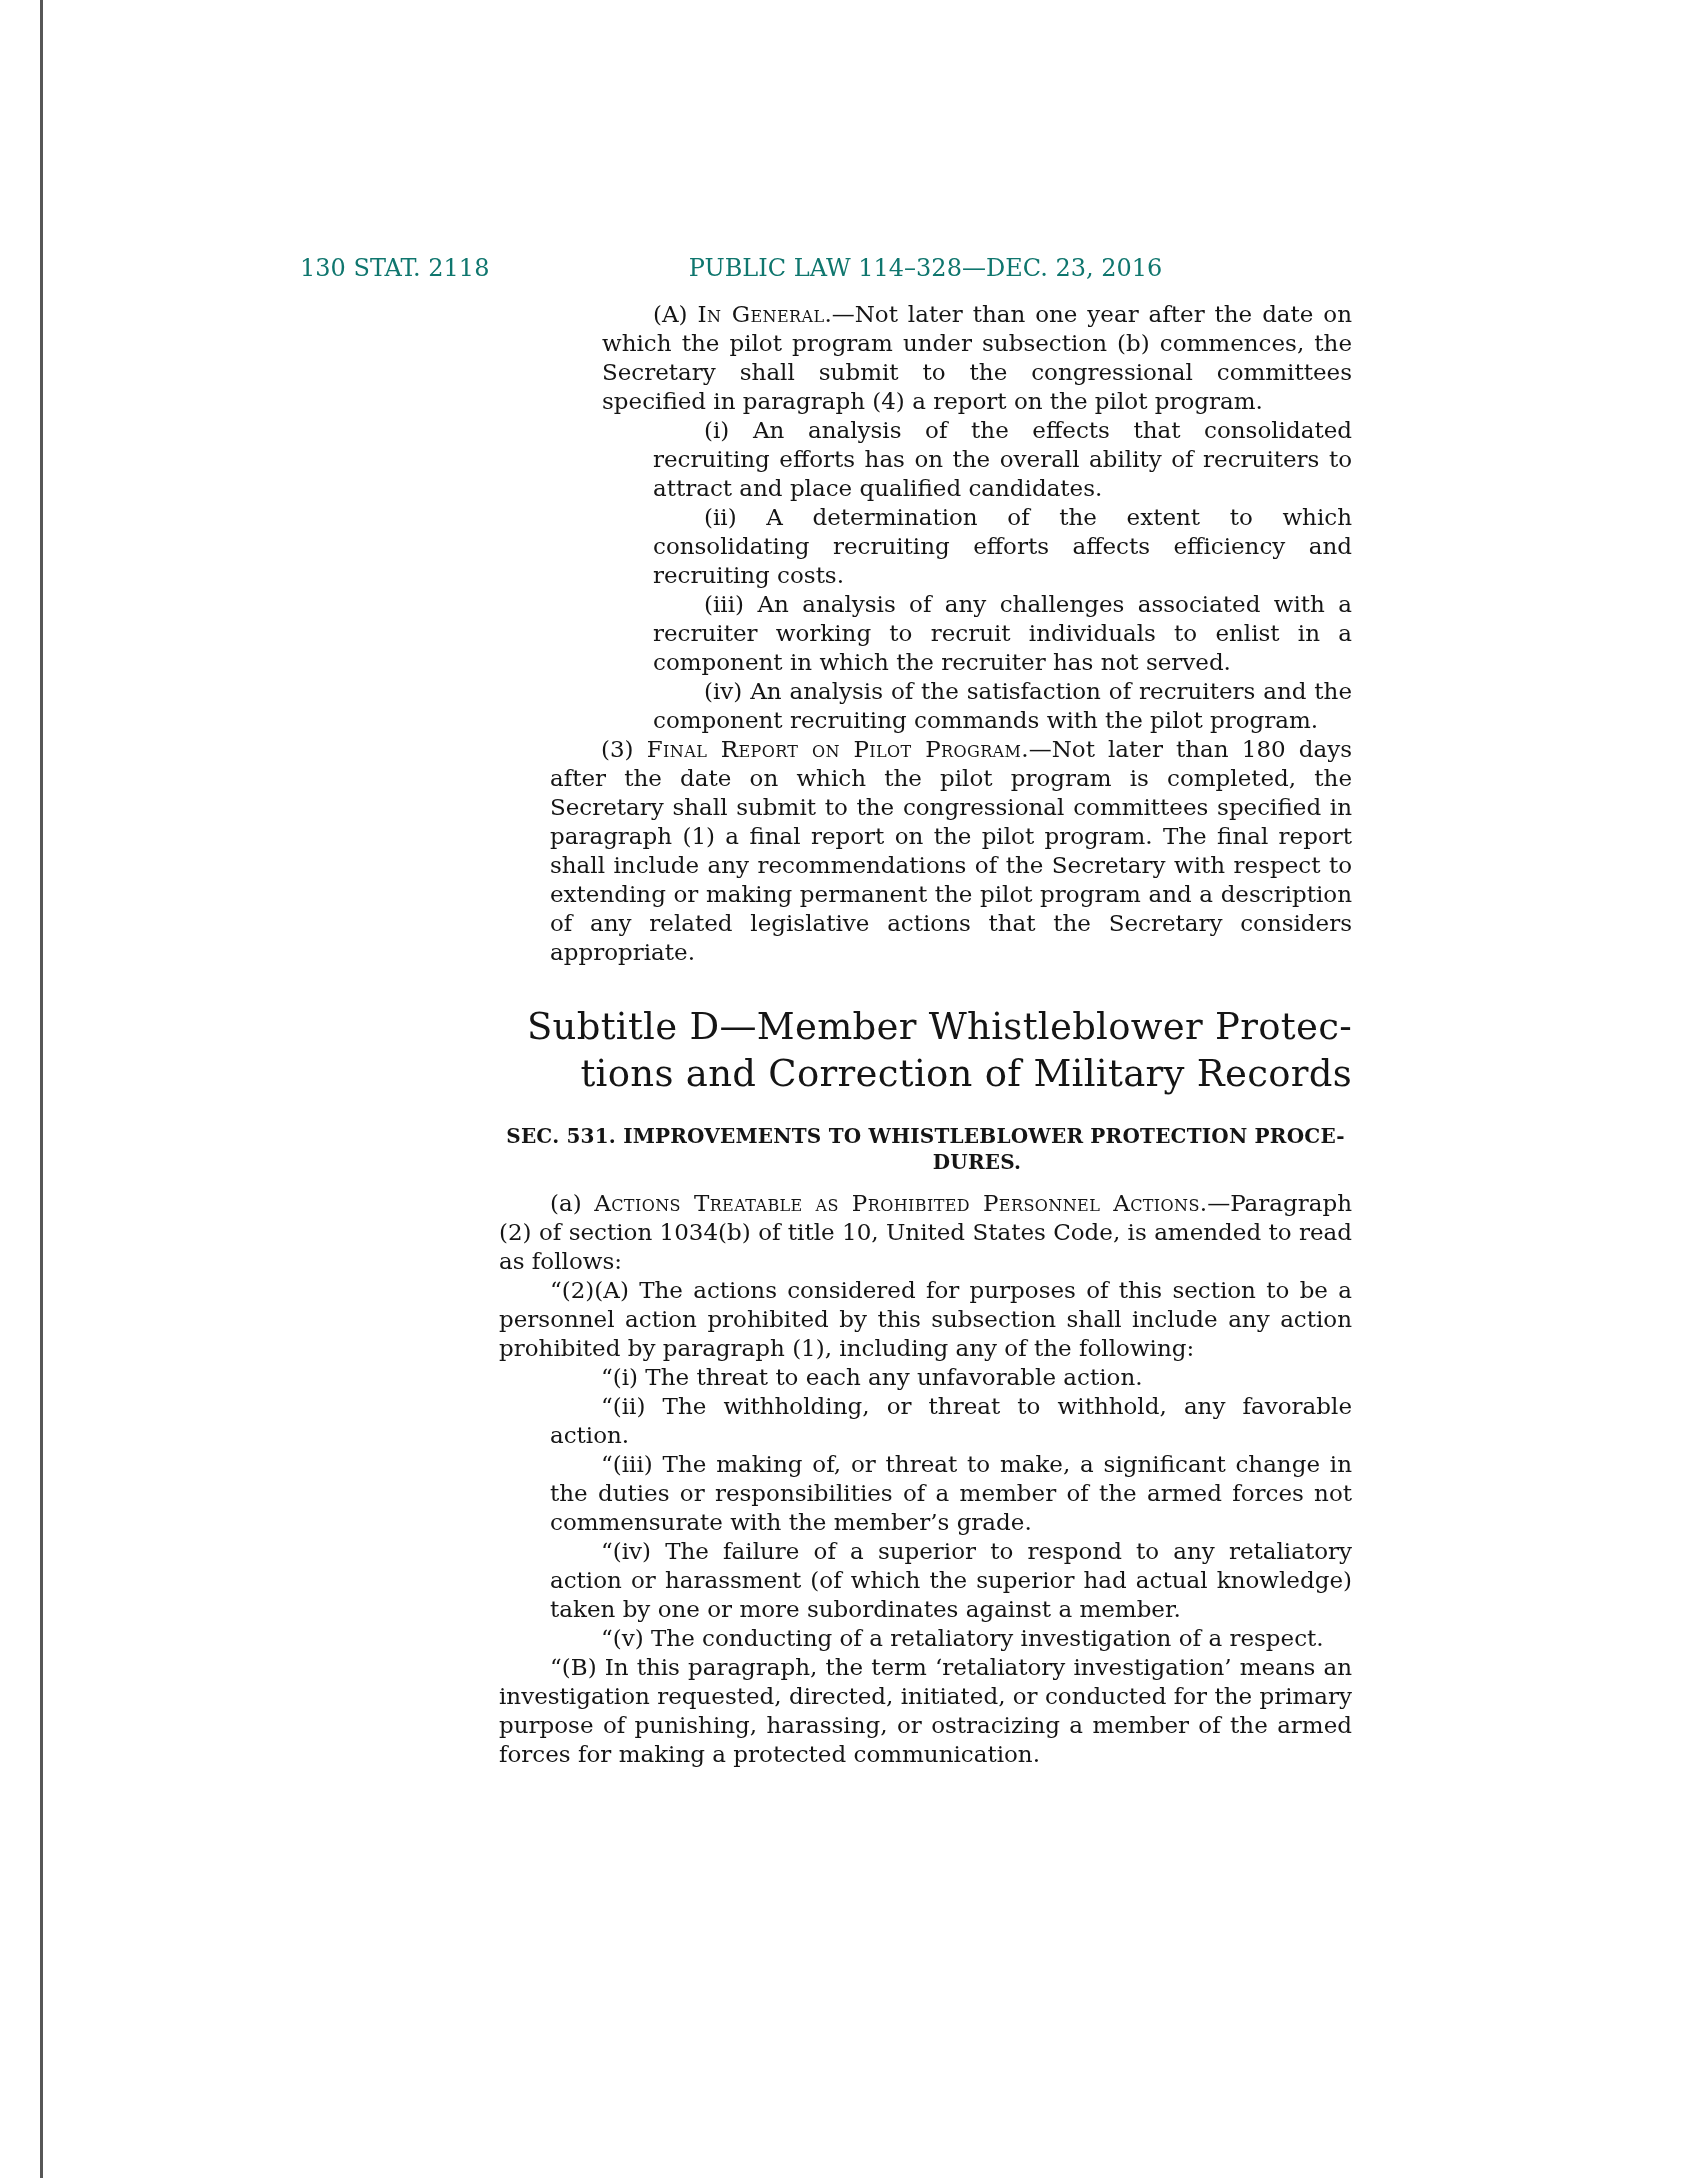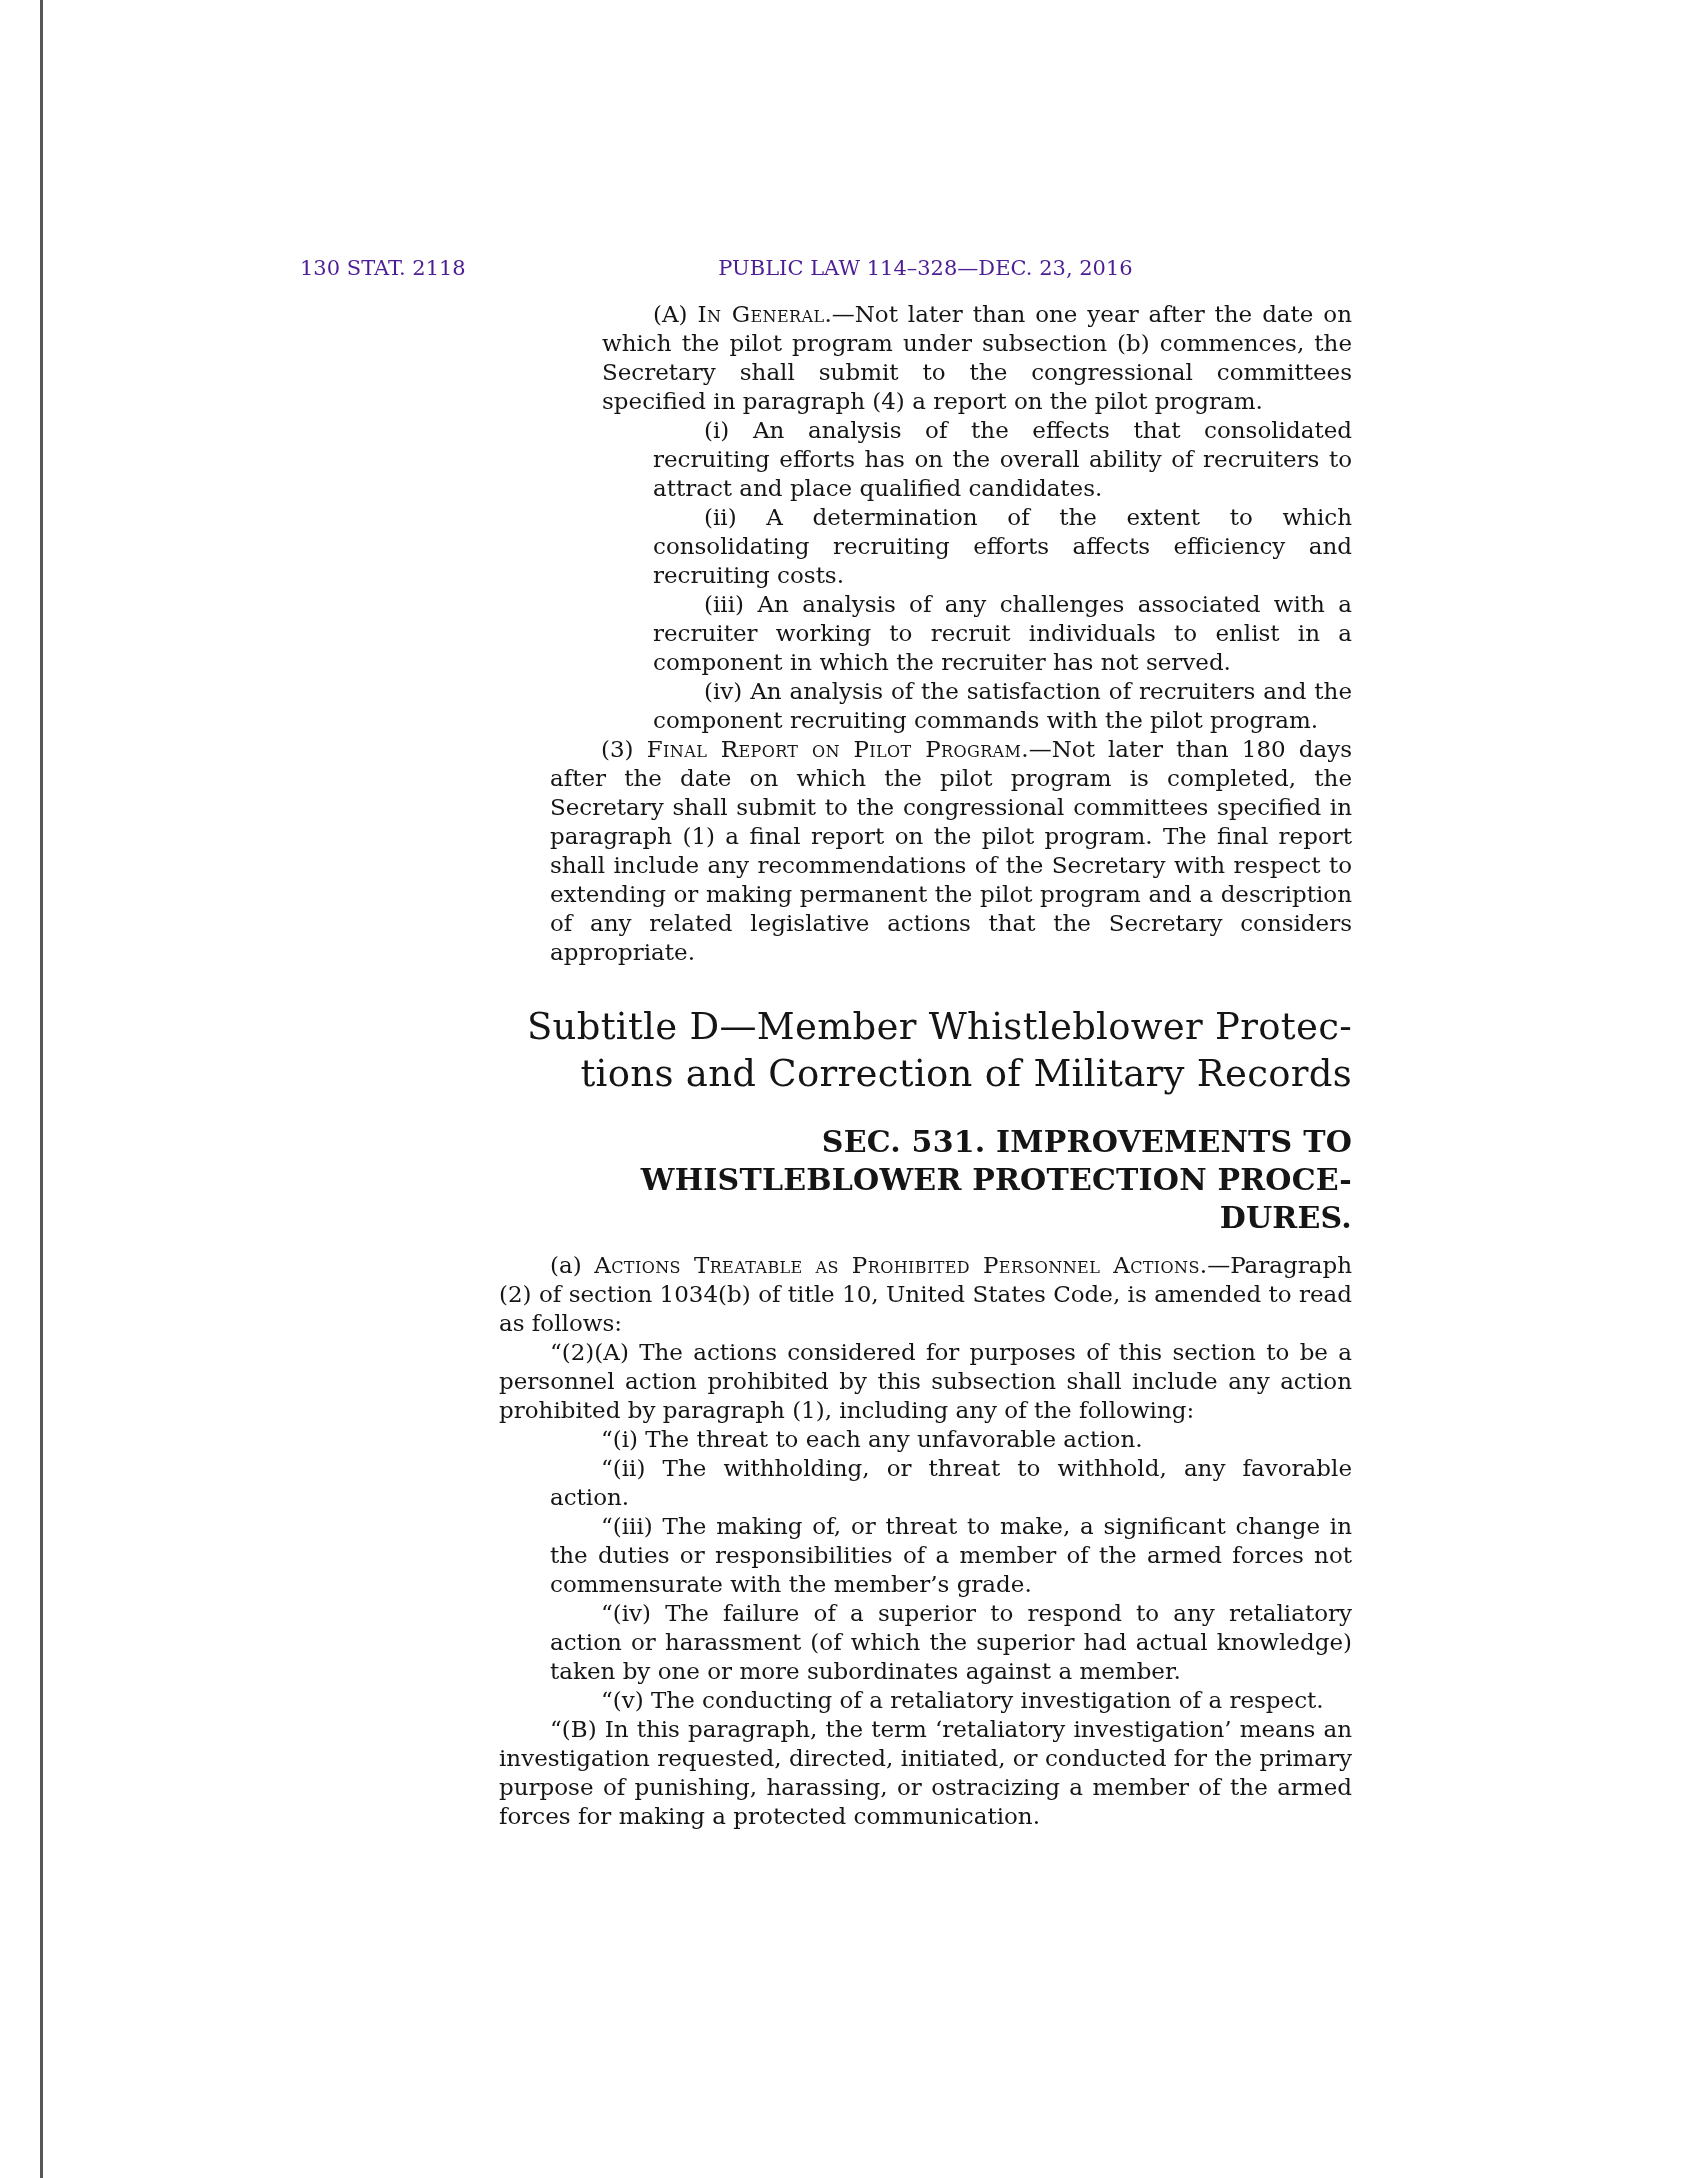--- a/index.html
+++ b/index.html
@@ -25,23 +25,23 @@
     height: 2178px;
     background: #3a3a3a;
     opacity: 0.85;
   }
   .page-header {
     position: absolute;
     top: 253px;
     left: 0;
     width: 1683px;
     height: 34px;
-    font-size: 21px;
+    font-size: 24px;
     line-height: 30px;
-    color: #4c1d95;
+    color: #0f766e;
   }
   .stat-number {
     position: absolute;
     left: 300px;
     top: 0;
     white-space: nowrap;
   }
   .law-title {
     position: absolute;
     left: 499px;
@@ -74,24 +74,24 @@
     margin: 36px 0 26px 0;
     font-size: 37px;
     line-height: 47px;
     font-weight: 400;
     text-align: right;
     text-indent: 0;
     letter-spacing: 0.3px;
   }
   .section-heading {
     margin: 18px 0 14px 0;
-    font-size: 30px;
-    line-height: 38px;
+    font-size: 20px;
+    line-height: 26px;
     font-weight: 700;
-    text-align: right;
+    text-align: center;
     letter-spacing: 0.2px;
   }
   .section-heading .hline:not(:first-child) {
     padding-left: 103px;
   }
 </style>
 </head>
 <body>
 
 <div class="page">

